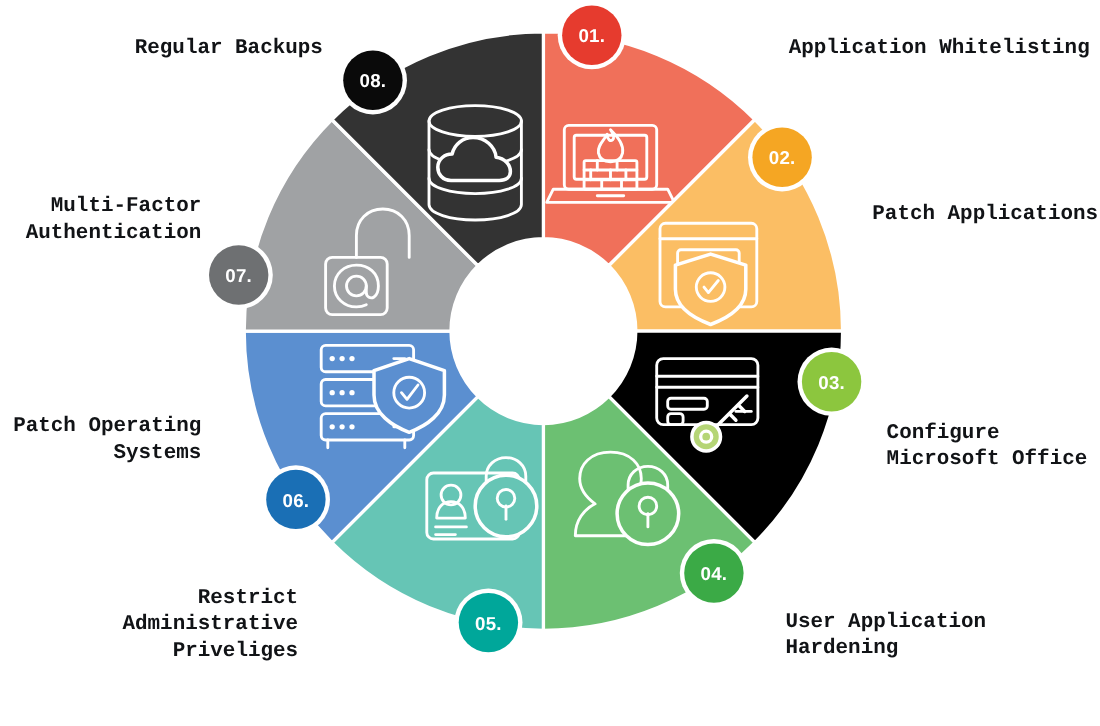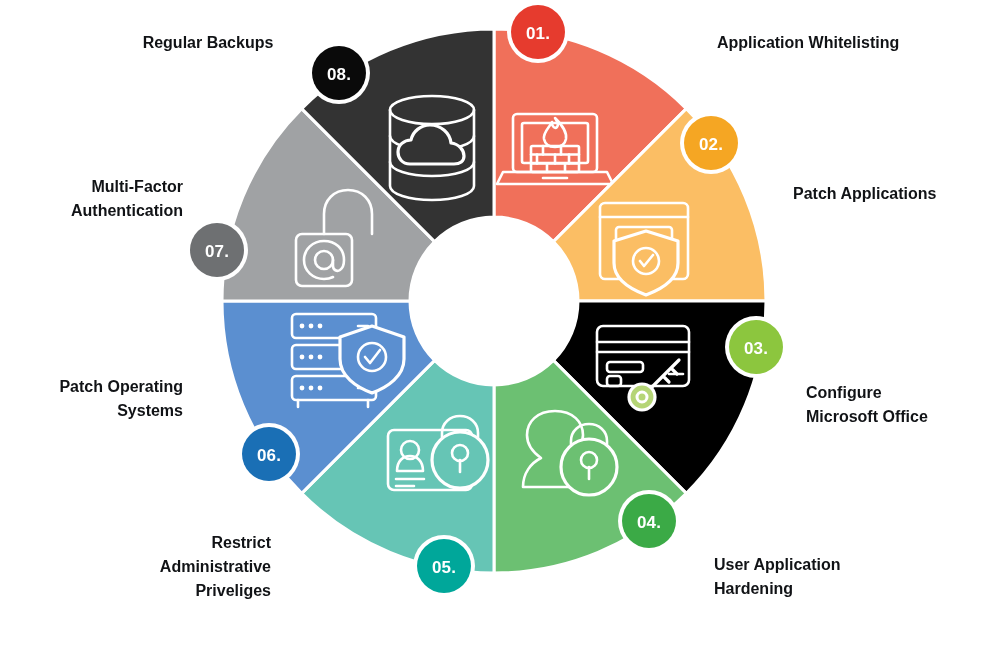--- a/index.html
+++ b/index.html
@@ -54,23 +54,23 @@
     stroke: #ffffff;
     stroke-width: 3.2;
     stroke-linecap: round;
     stroke-linejoin: round;
   }
   .icon-g .thin {
     stroke-width: 2.6;
   }
   .label {
     position: absolute;
-    font-family: Liberation Sans, sans-serif;
+    font-family: Liberation Mono, monospace;
     font-weight: bold;
-    font-size: 16px;
+    font-size: 19px;
     line-height: 24px;
     color: #111316;
     white-space: pre-line;
   }
   .label.right { text-align: left; }
   .label.left  { text-align: right; }
   .label.center { text-align: center; }
 </style>
 </head>
 <body>

